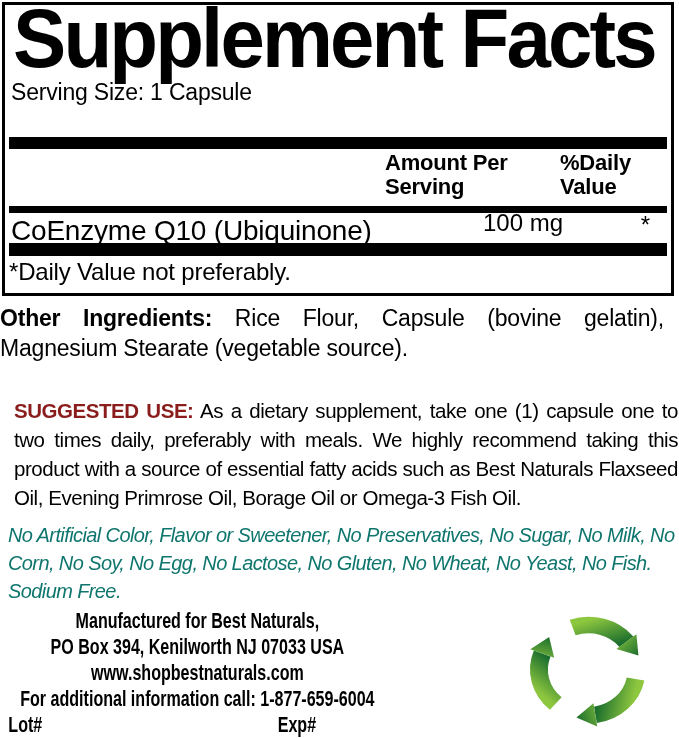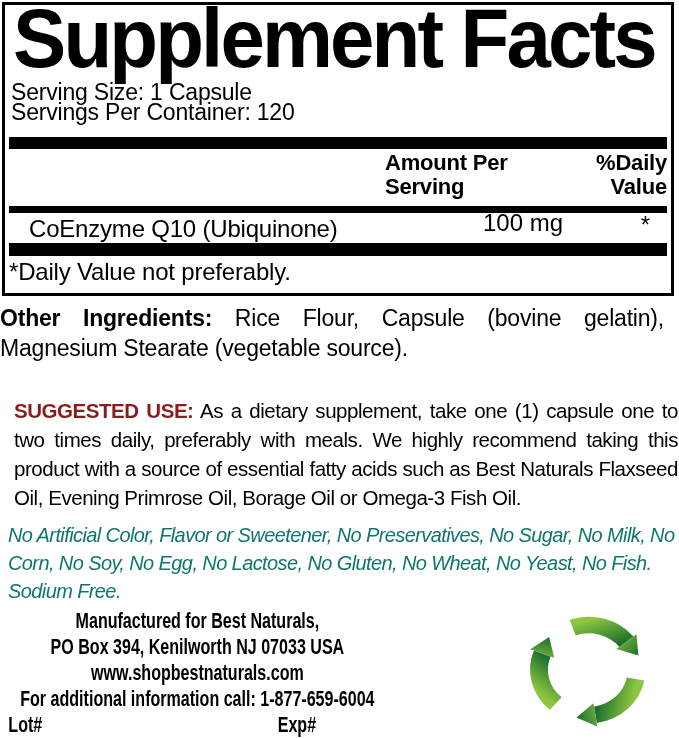--- a/index.html
+++ b/index.html
@@ -20,23 +20,23 @@
   }
   .serving-block{left:11px;top:83px;font-size:23px;line-height:19.5px;letter-spacing:-.2px;}
 
   .bar{background:#000;}
   .bar-thick1{left:9px;top:137px;width:658px;height:12px;}
   .bar-mid{left:9px;top:206px;width:658px;height:7px;}
   .bar-thick2{left:9px;top:243px;width:658px;height:13px;}
 
   .hdr{font-size:22px;font-weight:bold;line-height:24px;letter-spacing:-.2px;}
   .hdr-amount{left:385px;top:151px;width:165px;text-align:left;}
-  .hdr-dv{left:560px;top:151px;width:107px;text-align:right;}
+  .hdr-dv{left:560px;top:151px;width:107px;text-align:left;}
 
-  .row-name{left:11px;top:215px;font-size:24px;letter-spacing:-.2px;white-space:nowrap;margin-left:18px;}
+  .row-name{left:11px;top:215px;font-size:28px;letter-spacing:-.2px;white-space:nowrap;}
   .row-amount{left:398px;top:209px;width:165px;text-align:right;font-size:24px;}
   .row-dv{left:560px;top:211px;width:90px;text-align:right;font-size:24px;}
 
   .footnote{left:9px;top:258px;font-size:24px;letter-spacing:-.2px;white-space:nowrap;}
 
   .para{text-align:justify;}
   .other{left:0;top:303px;width:664px;font-size:23px;line-height:30px;letter-spacing:-.2px;}
   .other .lead{font-weight:bold;}
 
   .suggested{left:14px;top:396px;width:664px;font-size:20.5px;line-height:29px;letter-spacing:-.45px;}
@@ -62,21 +62,20 @@
 <body>
 
 <div class="page">
 
   <div class="abs facts-box"></div>
 
   <div class="abs title">Supplement Facts</div>
 
   <div class="abs serving-block">
     <div>Serving Size: 1 Capsule</div>
-    <div>Servings Per Container: 120</div>
   </div>
 
   <div class="abs bar bar-thick1"></div>
 
   <div class="abs hdr hdr-amount">Amount Per Serving</div>
   <div class="abs hdr hdr-dv">%Daily Value</div>
 
   <div class="abs bar bar-mid"></div>
 
   <div class="abs row-name">CoEnzyme Q10 (Ubiquinone)</div>

